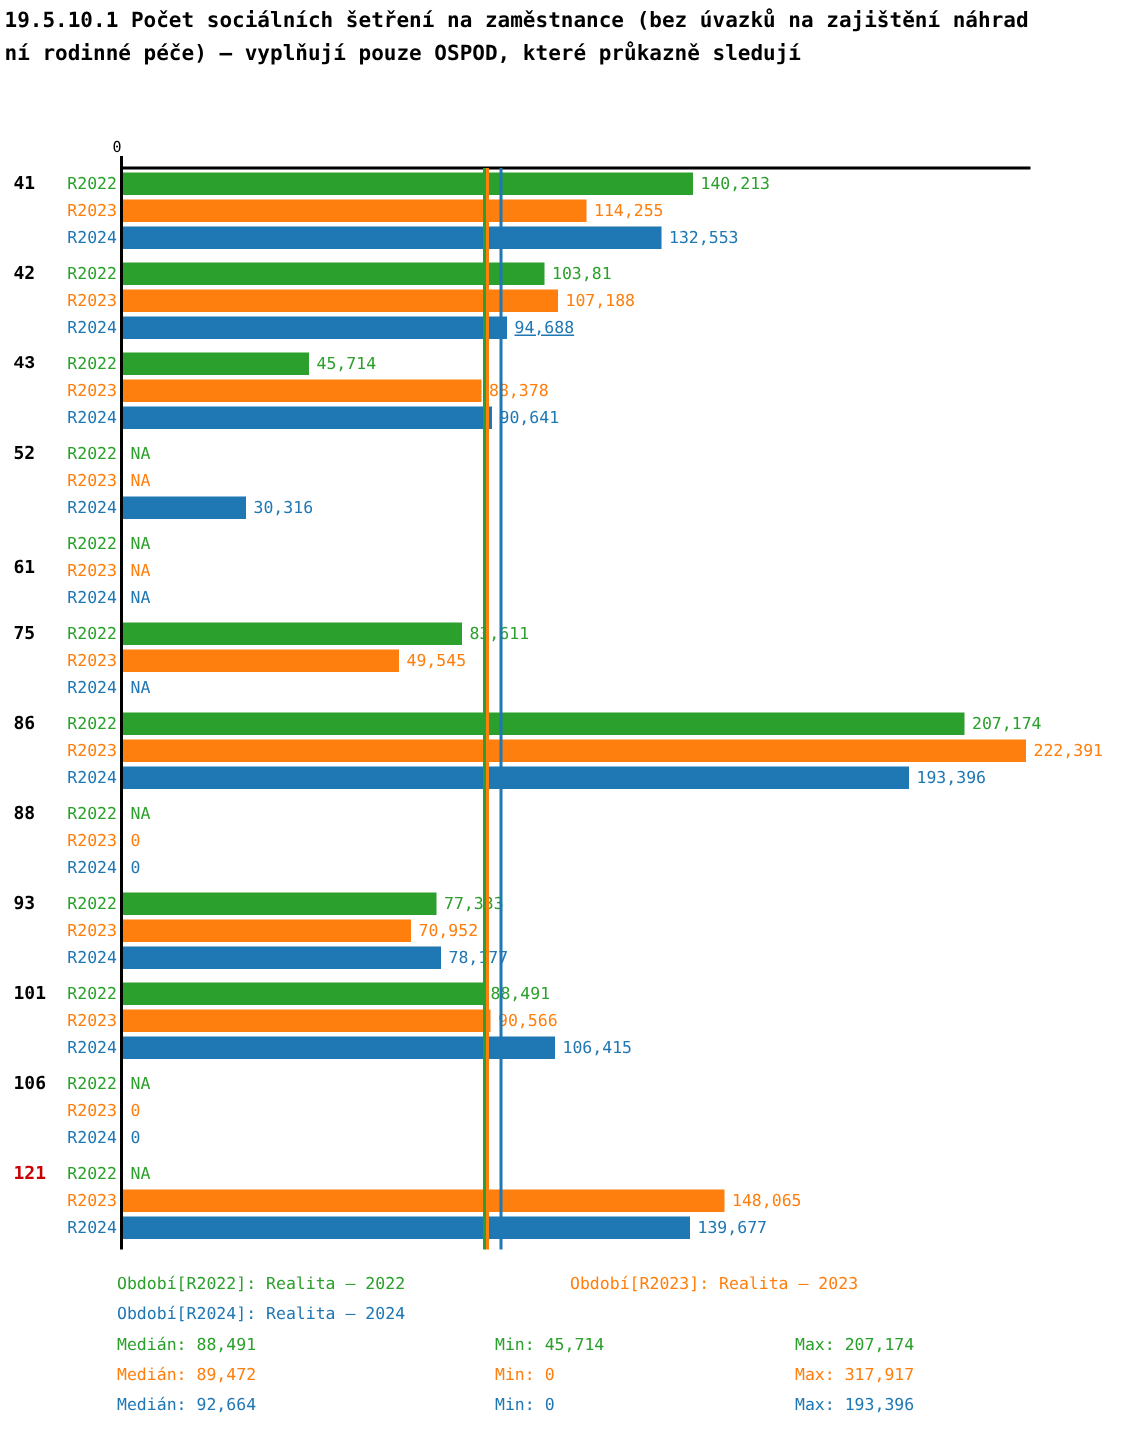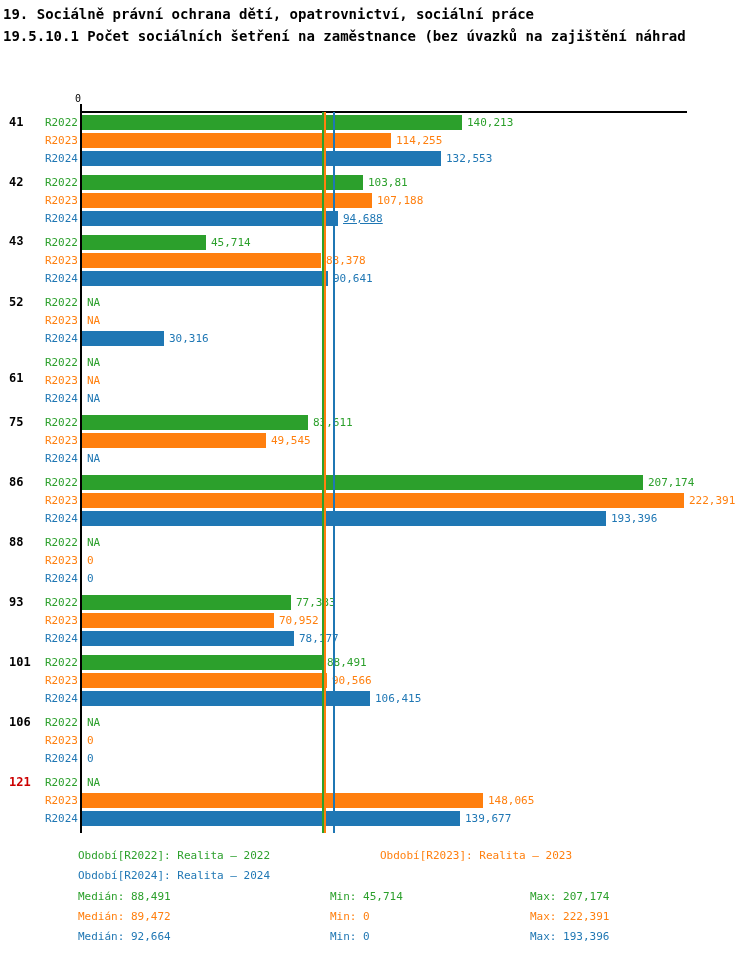--- a/index.html
+++ b/index.html
@@ -21,22 +21,22 @@
   .median-line{position:absolute;top:112px;height:721px;width:2px;z-index:5;}
 
   .legend{position:absolute;left:0;top:0;width:750px;height:954px;}
   .legend span{position:absolute;font-size:11px;line-height:13px;white-space:pre;text-align:center;}
   .c2022{color:#2ca02c;} .c2023{color:#ff7f0e;} .c2024{color:#1f77b4;}
 </style>
 </head>
 <body>
 
 <div class="titles">
-  <div class="title-line">19. Sociálně právní ochrana dětí, opatrovnictví, sociální práce</div>
   <div class="title-line">19.5.10.1 Počet sociálních šetření na zaměstnance (bez úvazků na zajištění náhrad</div>
+  <div class="title-line">ní rodinné péče) – vyplňují pouze OSPOD, které průkazně sledují</div>
 </div>
 
 <div id="chart">
   <div class="zero-label">0</div>
   <div class="vaxis"></div>
   <div class="haxis"></div>
 <div class="group-label" style="top: 116px;">41</div>
     <div class="row-year" style="top: 116px; color: rgb(44, 160, 44);">R2022</div>
     <div class="bar" style="top: 115px; width: 380px; background: rgb(44, 160, 44);"></div>
     <div class="value-label" style="left: 467px; top: 116px; color: rgb(44, 160, 44);">140,213</div>
@@ -152,18 +152,18 @@
   <span class="c2022" style="left:78px;top:849px">Období[R2022]: Realita – 2022</span>
   <span class="c2023" style="left:380px;top:849px">Období[R2023]: Realita – 2023</span>
   <span class="c2024" style="left:78px;top:869px">Období[R2024]: Realita – 2024</span>
 
   <span class="c2022" style="left:78px;top:890px">Medián: 88,491</span>
   <span class="c2022" style="left:330px;top:890px">Min: 45,714</span>
   <span class="c2022" style="left:530px;top:890px">Max: 207,174</span>
 
   <span class="c2023" style="left:78px;top:910px">Medián: 89,472</span>
   <span class="c2023" style="left:330px;top:910px">Min: 0</span>
-  <span class="c2023" style="left:530px;top:910px">Max: 222,391</span>
+  <span class="c2023" style="left:530px;top:910px">Max: 317,917</span>
 
   <span class="c2024" style="left:78px;top:930px">Medián: 92,664</span>
   <span class="c2024" style="left:330px;top:930px">Min: 0</span>
   <span class="c2024" style="left:530px;top:930px">Max: 193,396</span>
 </div>
 
 </body></html>

